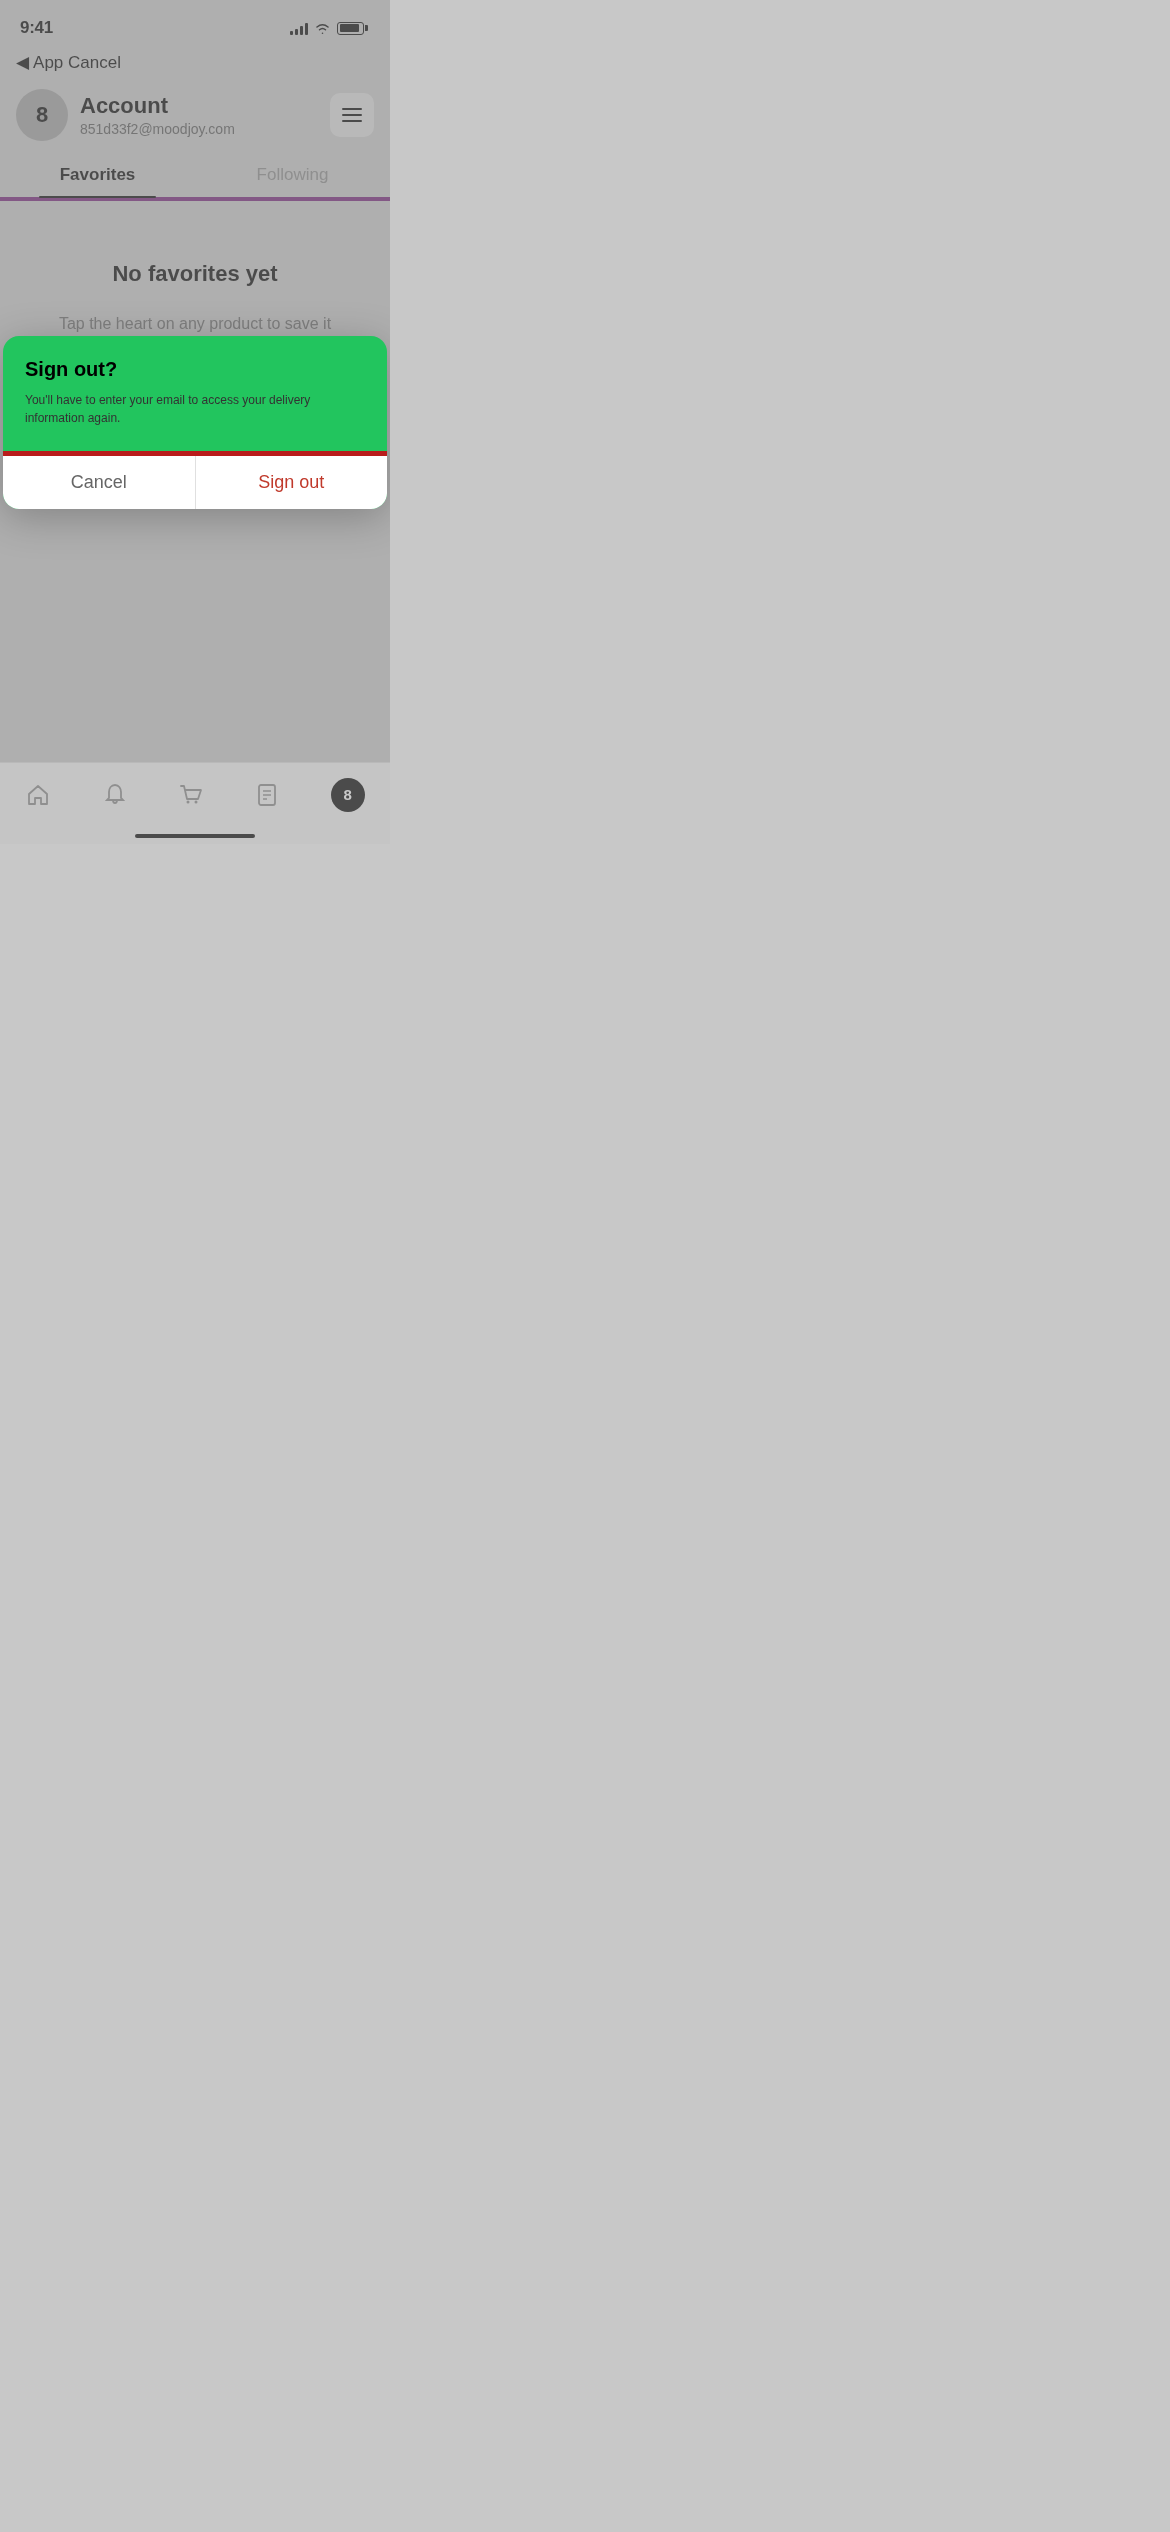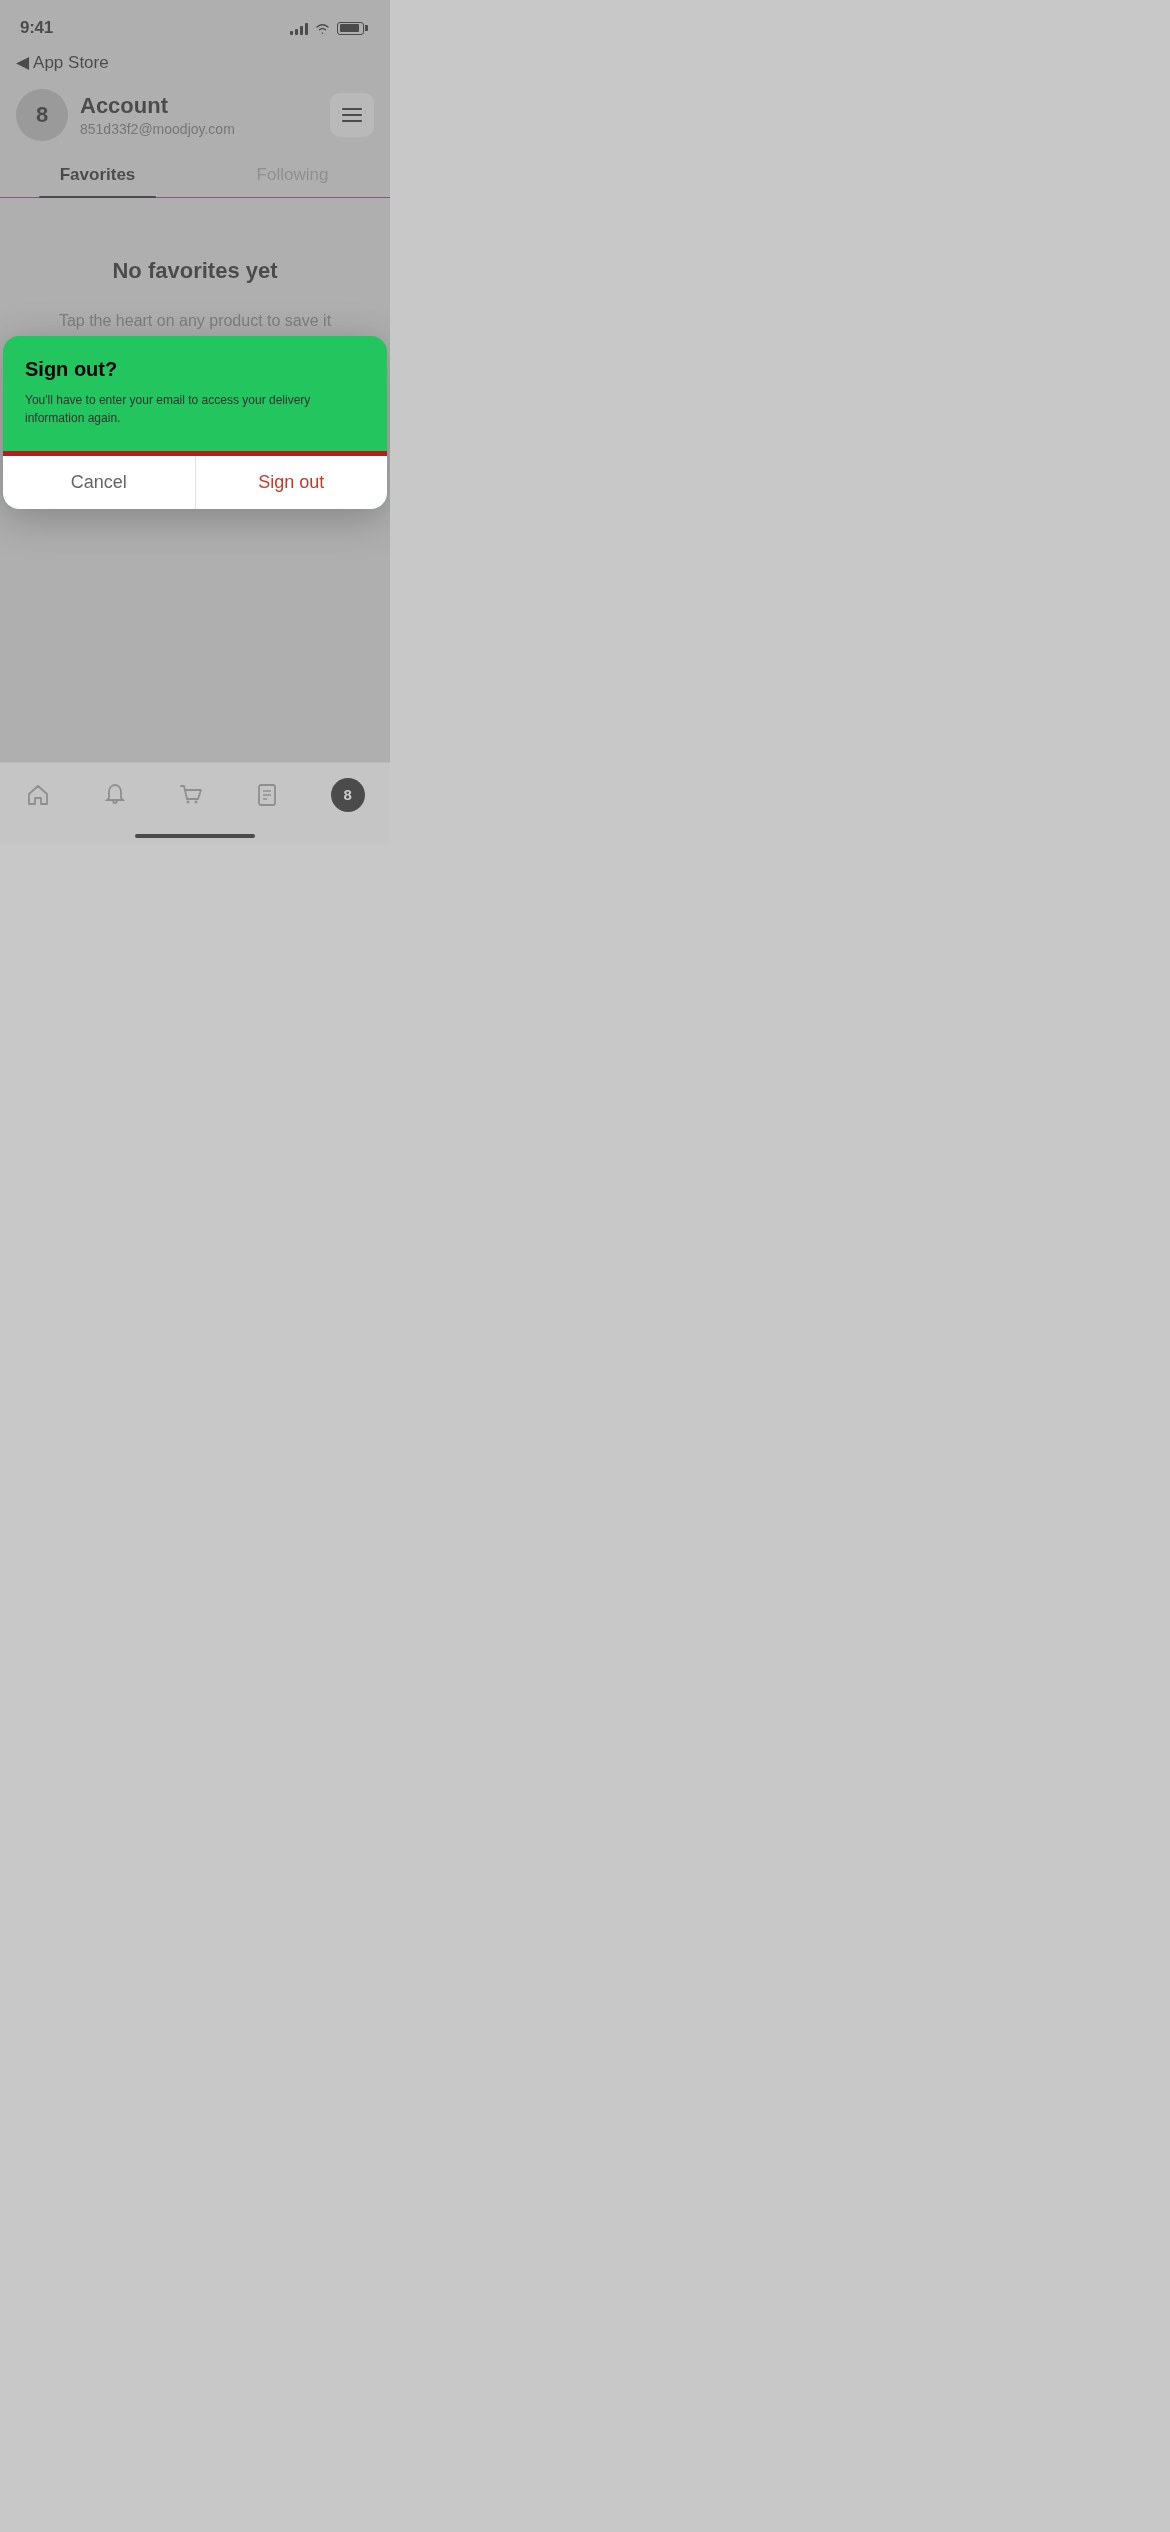--- a/index.html
+++ b/index.html
@@ -155,21 +155,21 @@
     .menu-line {
       width: 20px;
       height: 2px;
       background: #000;
       border-radius: 1px;
     }
 
     
     .tabs {
       display: flex;
-      border-bottom: 1px solid #701a75;
+      border-bottom: 4px solid #701a75;
       background: transparent;
     }
 
     .tab {
       flex: 1;
       text-align: center;
       padding: 12px 0;
       font-size: 17px;
       cursor: pointer;
       position: relative;
@@ -348,21 +348,21 @@
       <path d="M3 5 Q8.5 0.5 14 5" fill="none" stroke="#000" stroke-width="1.5" stroke-linecap="round"></path>
     </svg>
     <div class="battery-icon">
       <div class="battery-fill"></div>
     </div>
   </div>
 </div>
 
 <div class="back-nav">
   <span class="back-arrow">◀</span>
-  <span class="back-label">App Store</span>
+  <span class="back-label">App Cancel</span>
 </div>
 
 <div class="header">
   <div class="header-left">
     <div class="avatar">
       <span>8</span>
     </div>
     <div class="header-text">
       <div class="header-title">Account</div>
       <div class="header-email">851d33f2@moodjoy.com</div>

